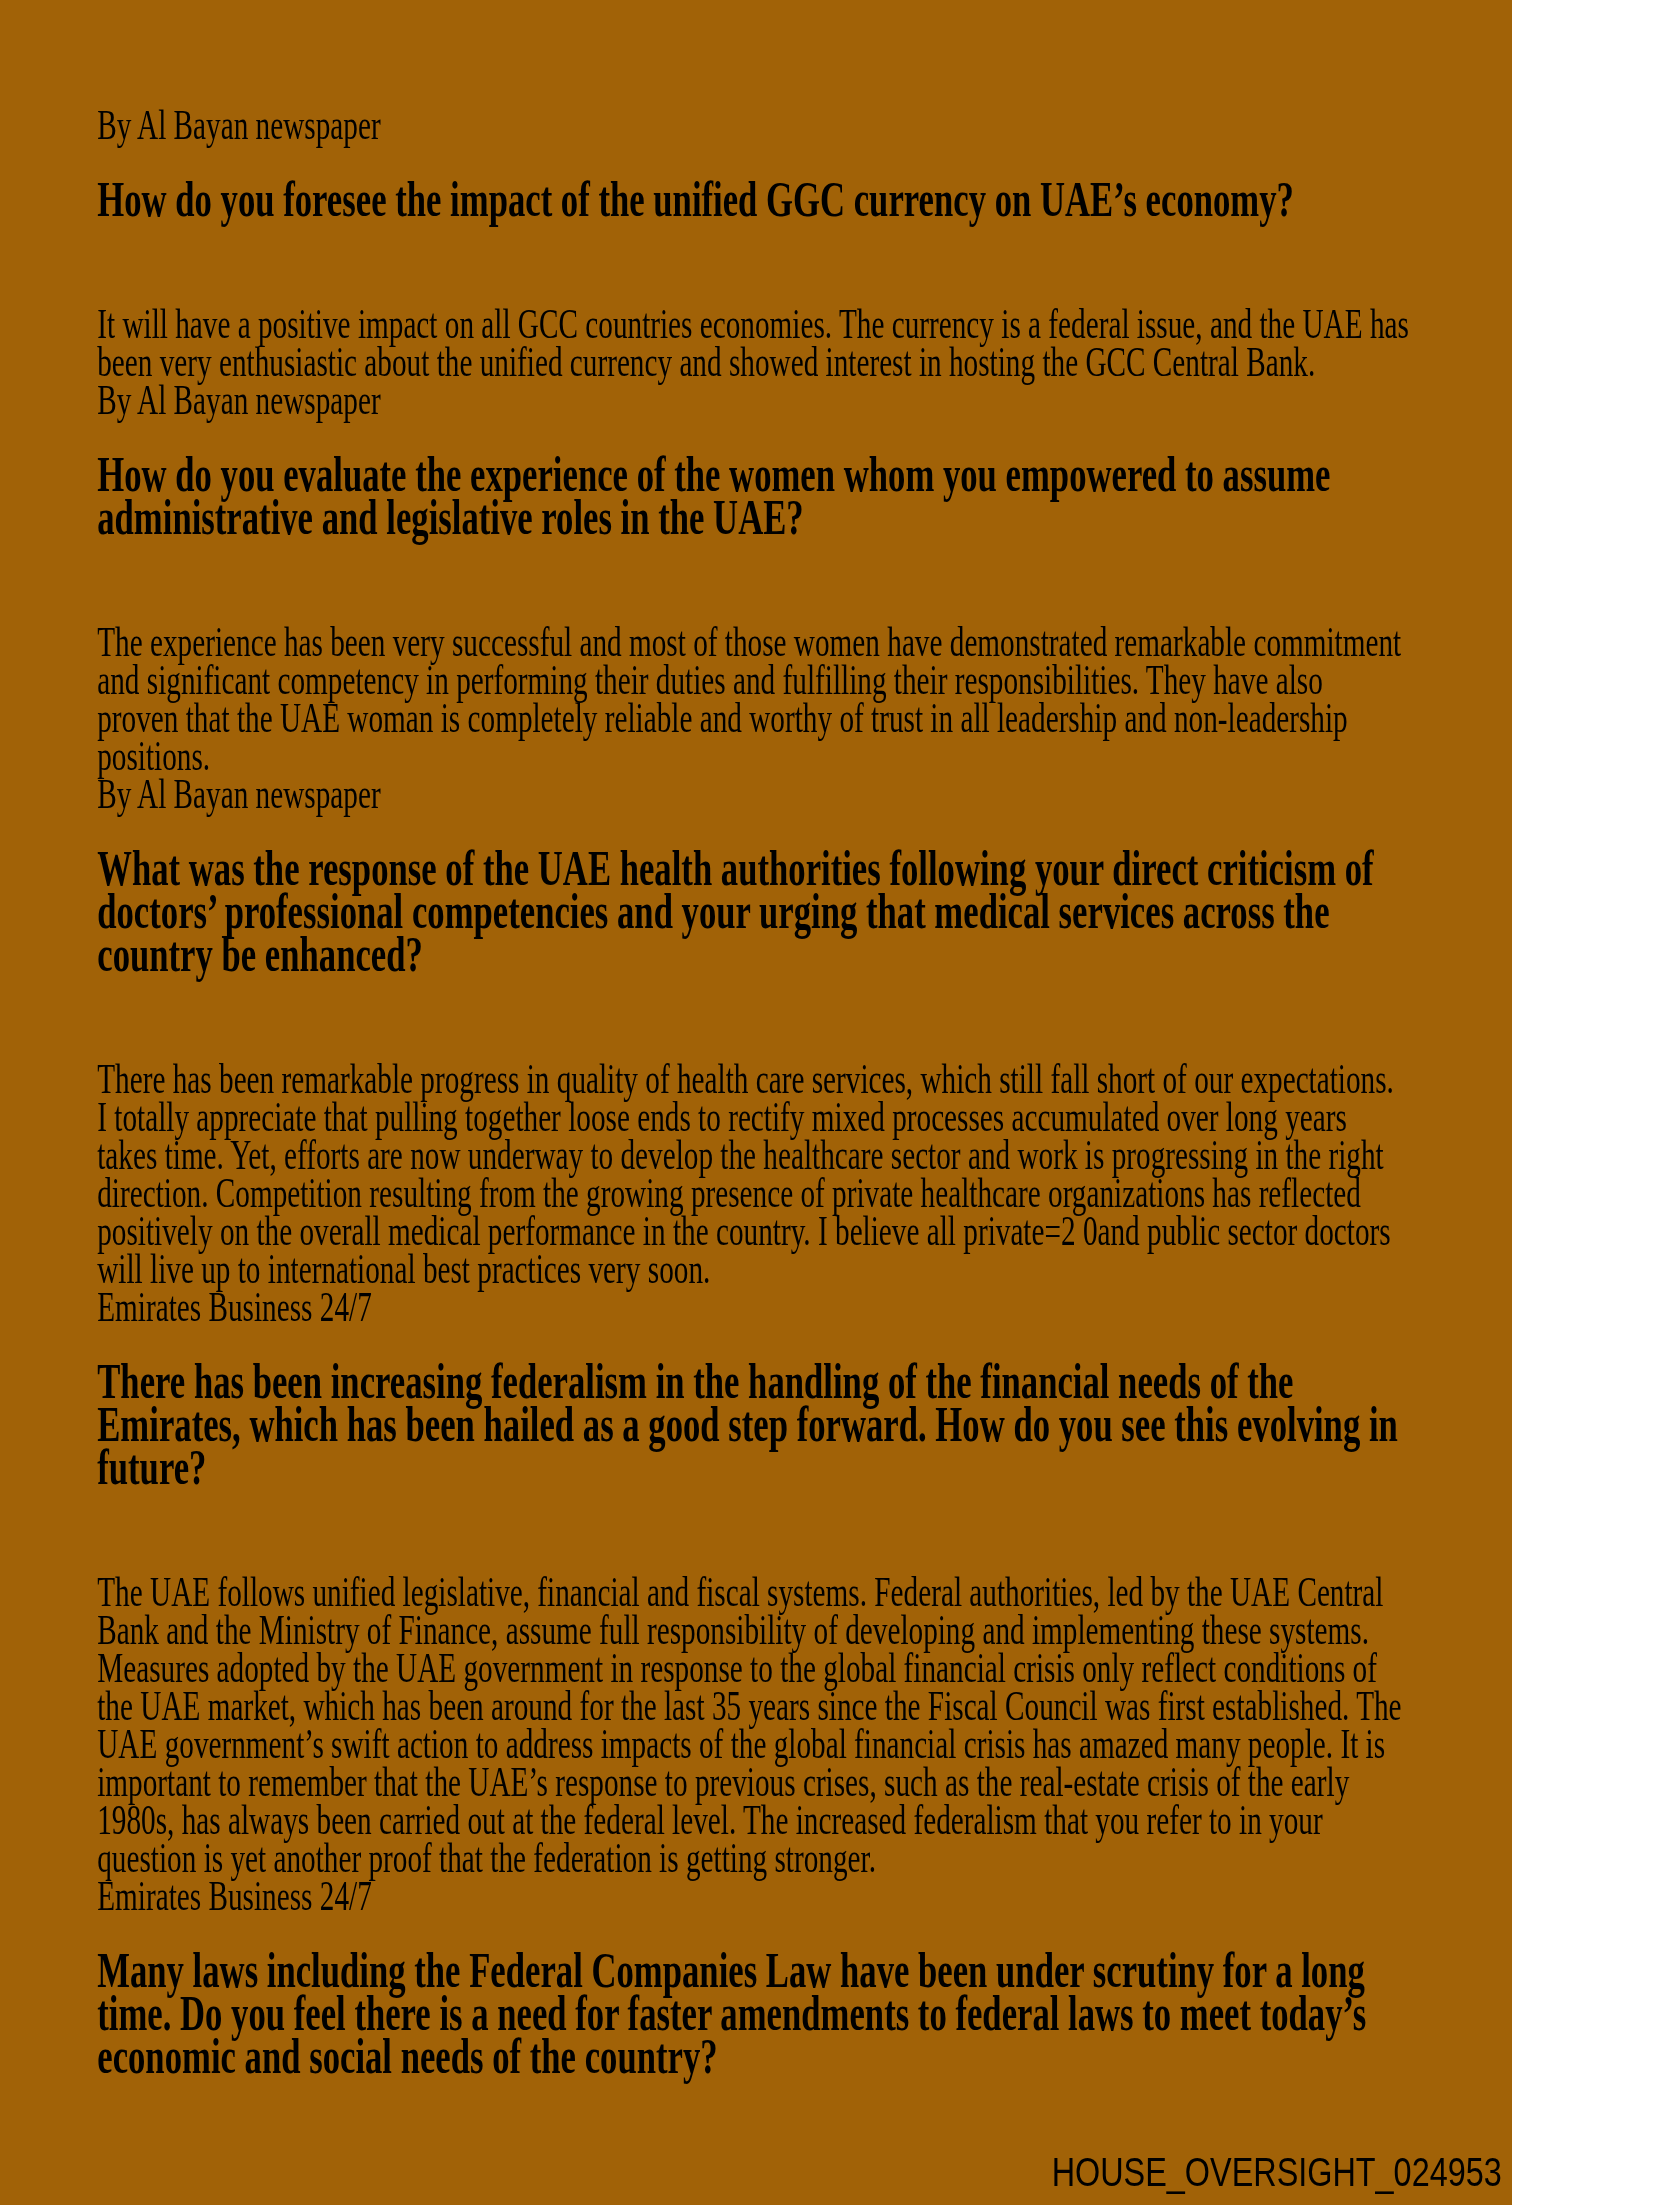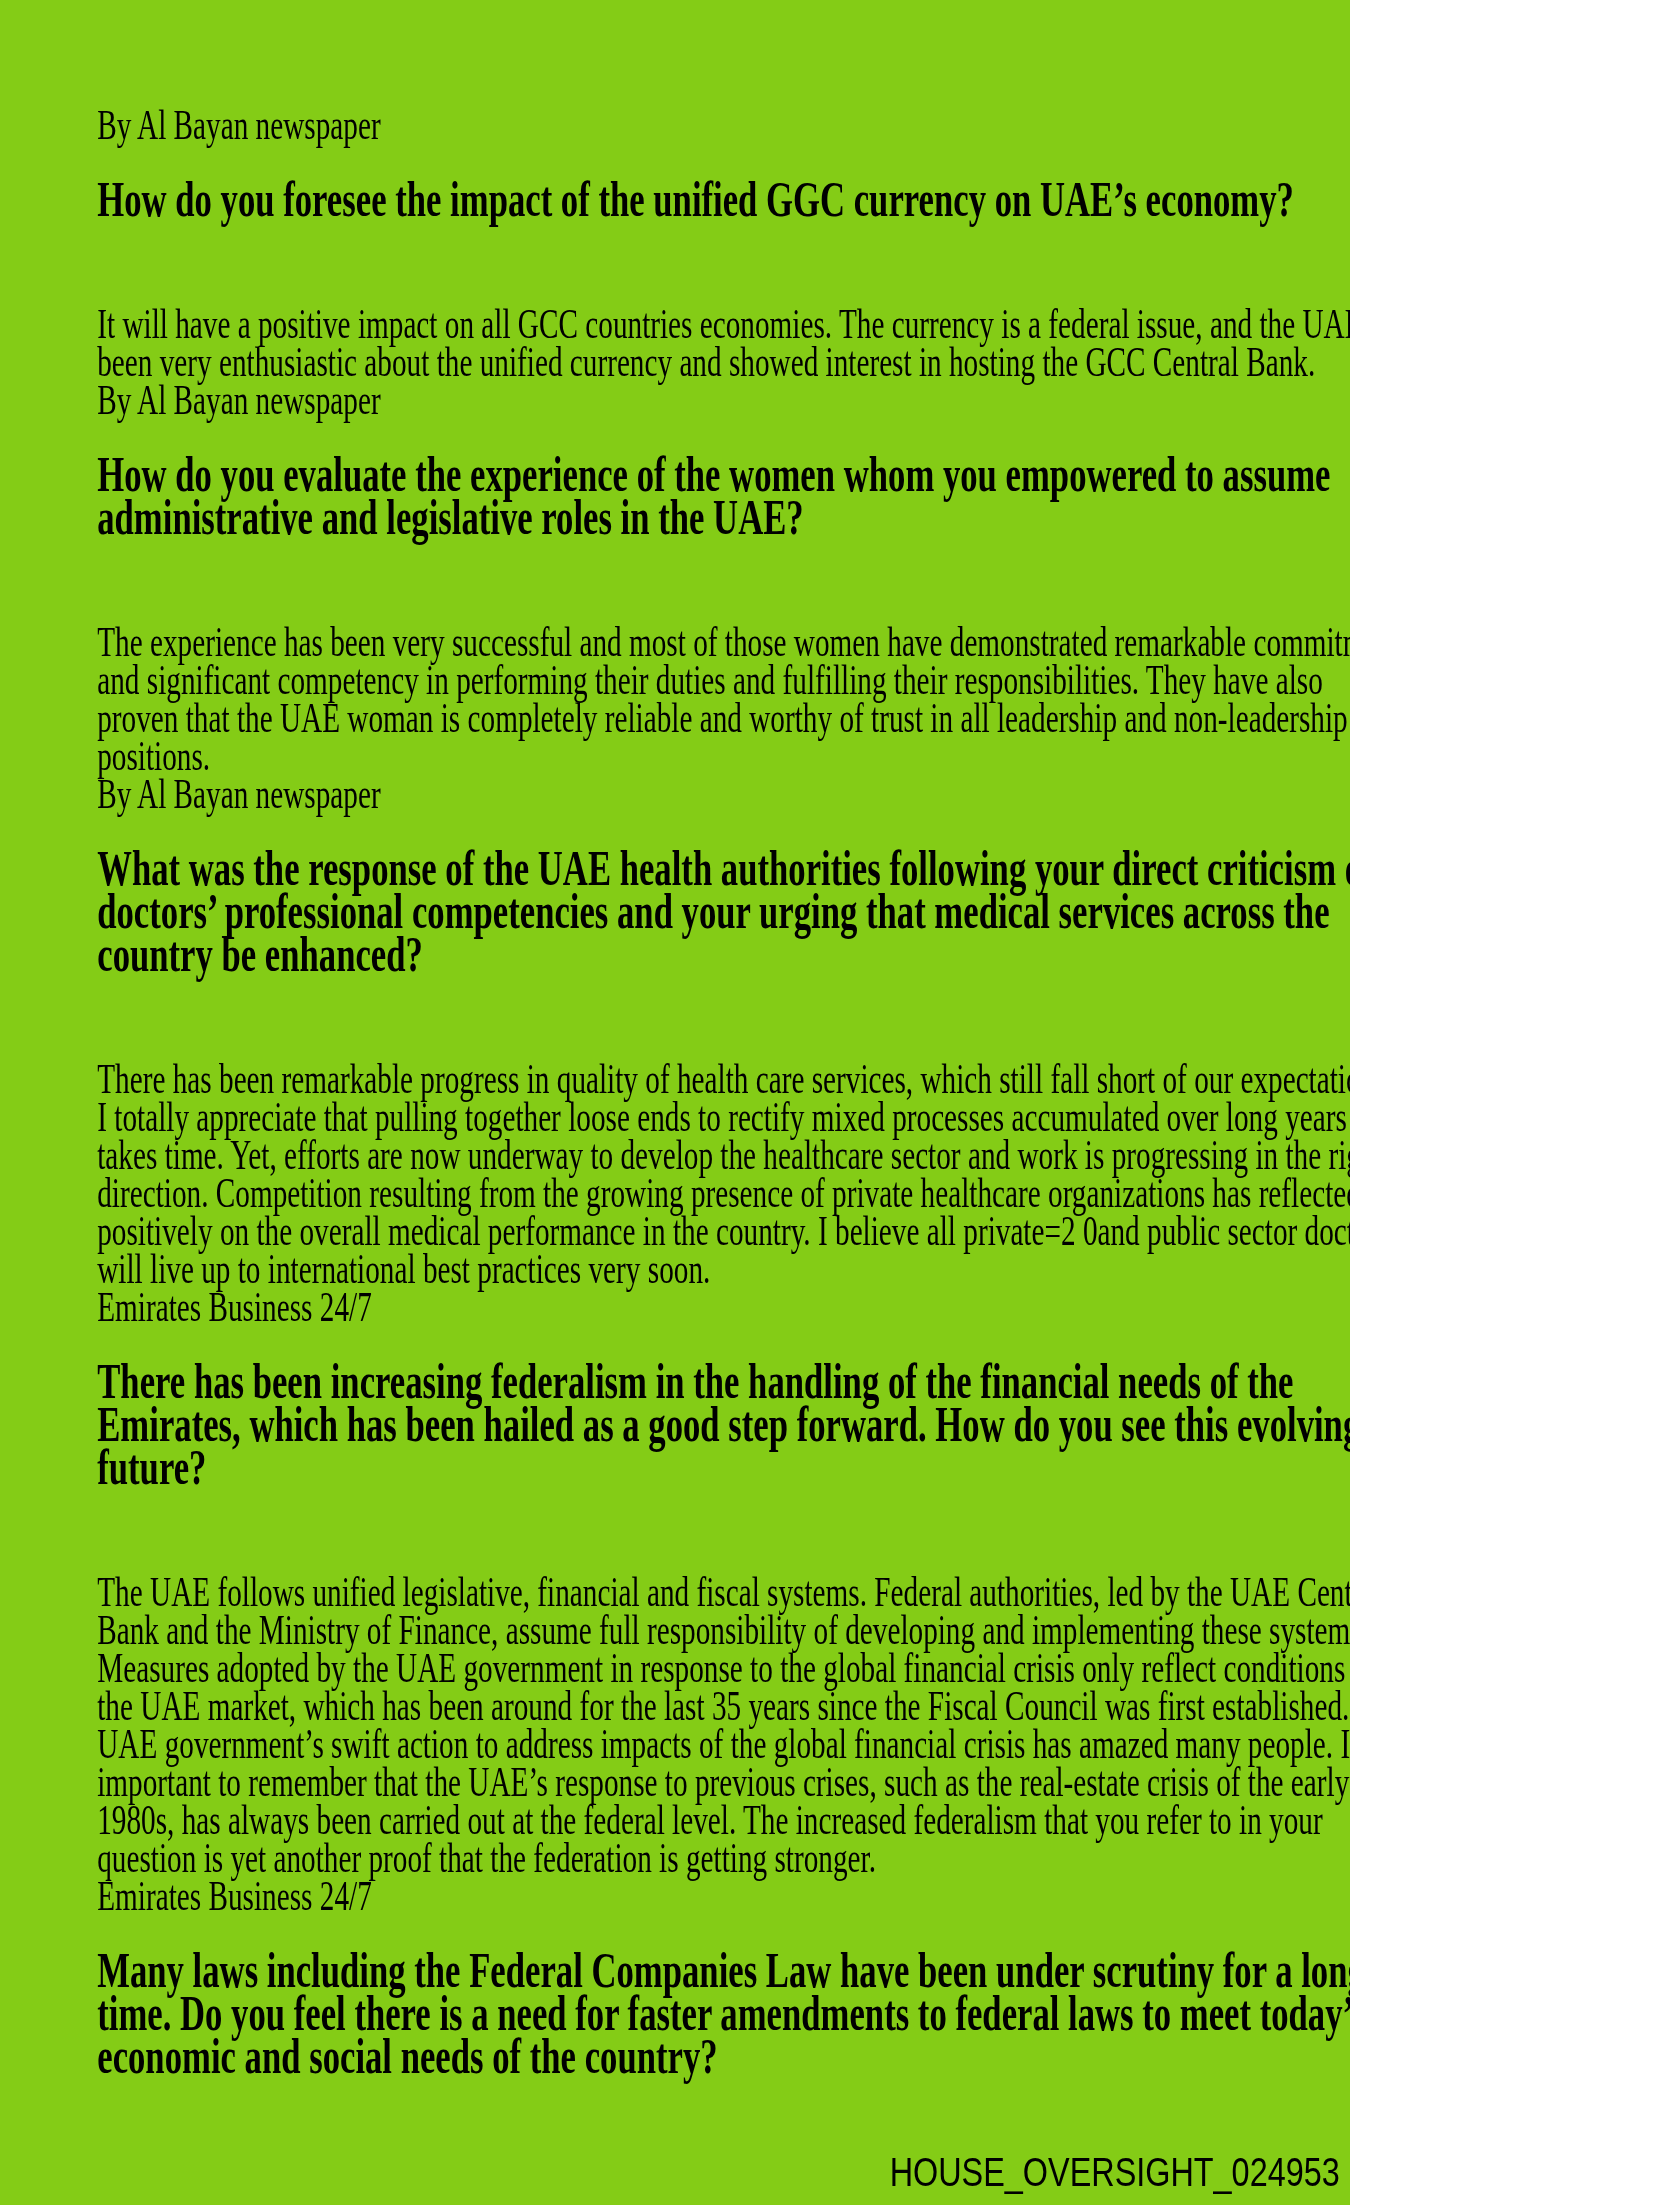--- a/index.html
+++ b/index.html
@@ -2,23 +2,23 @@
 <html style="font-size:10.5px"><head>
 <meta charset="utf-8">
 <style>
   html, body {
     margin: 0;
     padding: 0;
     background: #ffffff;
   }
   .page {
     position: relative;
-    width: 1350px;
+    width: 1512px;
     height: 2205px;
-    background: #84cc16;
+    background: #a16207;
     color: #000000;
     overflow: hidden;
   }
   
   .content {
     position: absolute;
     top: 106px;
     left: 0;
     width: 2618px;
     padding-left: 143px;

